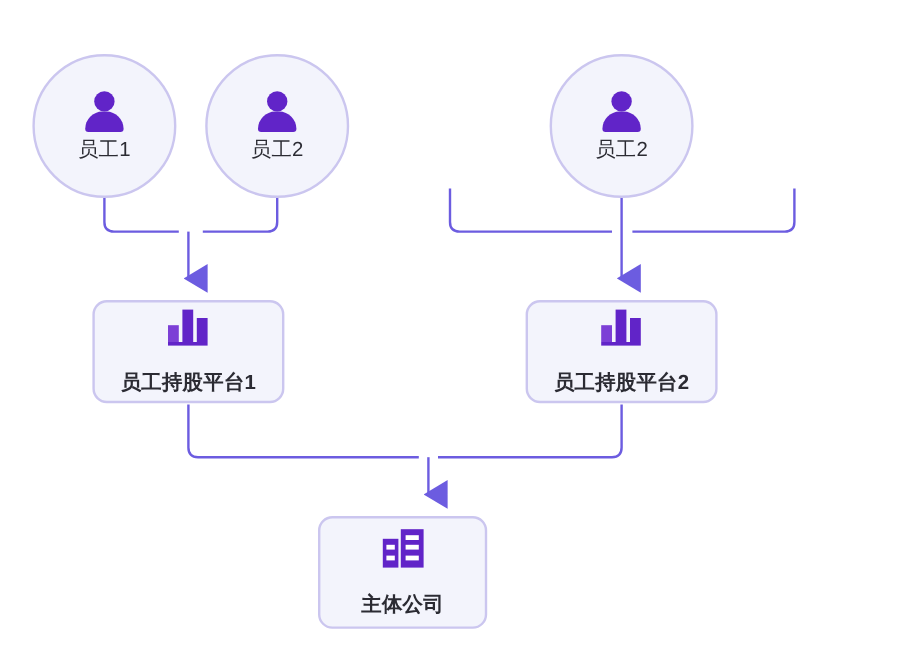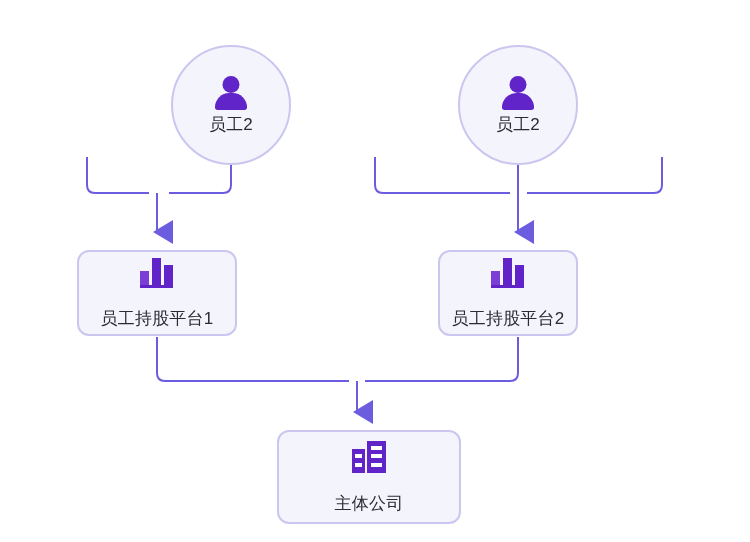--- a/index.html
+++ b/index.html
@@ -81,20 +81,21 @@
     border: 2px solid #cbc6ef;
     border-radius: 12px;
     box-sizing: border-box;
     display: flex;
     flex-direction: column;
     align-items: center;
     justify-content: center;
   }
   .box-node .node-label {
     margin-top: 22px;
+    font-weight: bold;
   }
 
   
   .bars-icon {
     position: relative;
     width: 34px;
     height: 30px;
   }
   .bars-icon .bar {
     position: absolute;
@@ -161,20 +162,27 @@
       <path d="M 518 157 L 518 232" marker-end="url(#arrow)"></path>
     </g>
 
     <g fill="none" stroke="#6c5ce0" stroke-width="2" stroke-linejoin="round">
       <path d="M 157 337 L 157 373 Q 157 381 165 381 L 349 381"></path>
       <path d="M 518 337 L 518 373 Q 518 381 510 381 L 365 381"></path>
       <path d="M 357 381 L 357 412" marker-end="url(#arrow)"></path>
     </g>
   </svg>
 
+  <div class="person-node" style="left:27px; top:45px;">
+    <span class="person-icon">
+      <span class="head"></span>
+        <span class="body"></span>
+    </span>
+    <span class="node-label">员工1</span>
+  </div>
 
   <div class="person-node" style="left:171px; top:45px;">
     <span class="person-icon">
       <span class="head"></span>
         <span class="body"></span>
     </span>
     <span class="node-label">员工2</span>
   </div>
 
 
@@ -190,31 +198,31 @@
   <div class="box-node" style="left:77px; top:250px; width:160px; height:86px;">
     <span class="bars-icon">
       <span class="bar b1"></span>
         <span class="bar b2"></span>
       <span class="bar b3"></span>
         <span class="base"></span>
     </span>
     <span class="node-label">员工持股平台1</span>
   </div>
 
-  <div class="box-node" style="left:438px; top:250px; width:140px; height:86px;">
+  <div class="box-node" style="left:438px; top:250px; width:160px; height:86px;">
     <span class="bars-icon">
       <span class="bar b1"></span>
         <span class="bar b2"></span>
       <span class="bar b3"></span>
         <span class="base"></span>
     </span>
     <span class="node-label">员工持股平台2</span>
   </div>
 
-  <div class="box-node" style="left:277px; top:430px; width:184px; height:94px;">
+  <div class="box-node" style="left:265px; top:430px; width:141px; height:94px;">
     <span class="building-icon">
       <span class="tower left"></span>
         <span class="tower right"></span>
       <span class="win l1"></span>
         <span class="win l2"></span>
       <span class="win r1"></span>
         <span class="win r2"></span>
         <span class="win r3"></span>
     </span>
     <span class="node-label">主体公司</span>

